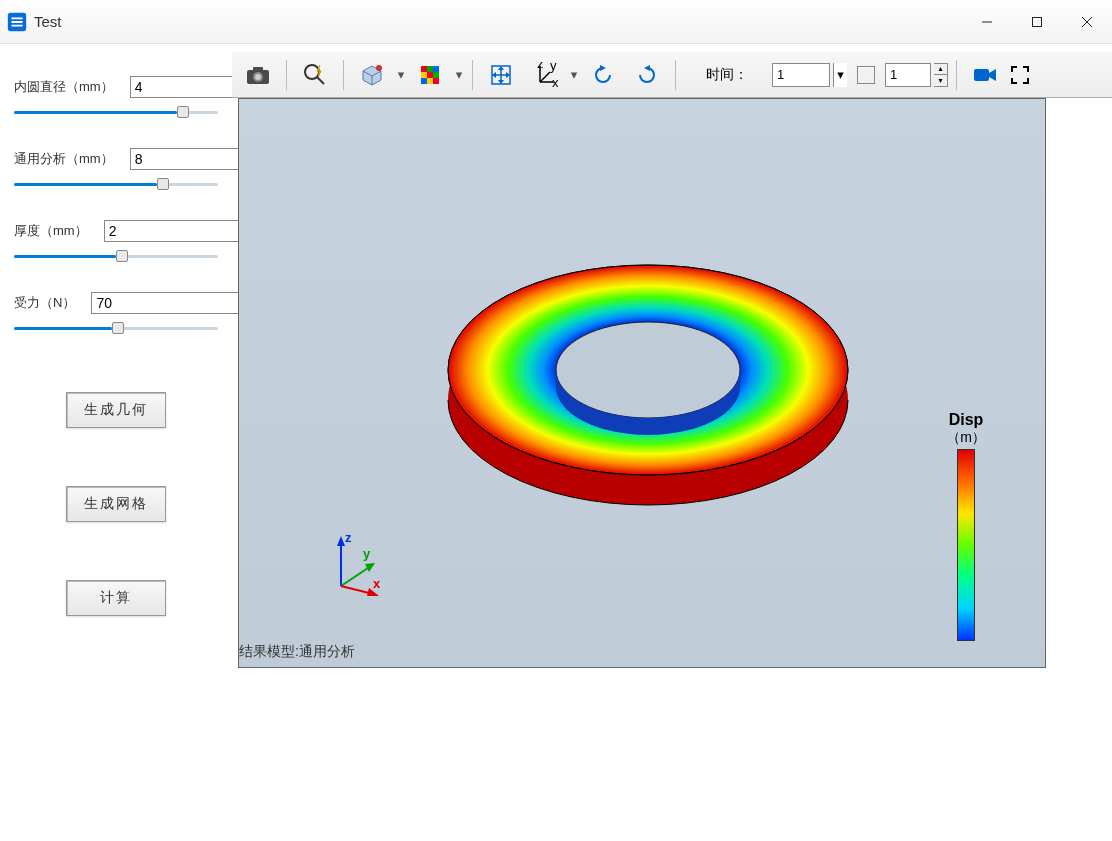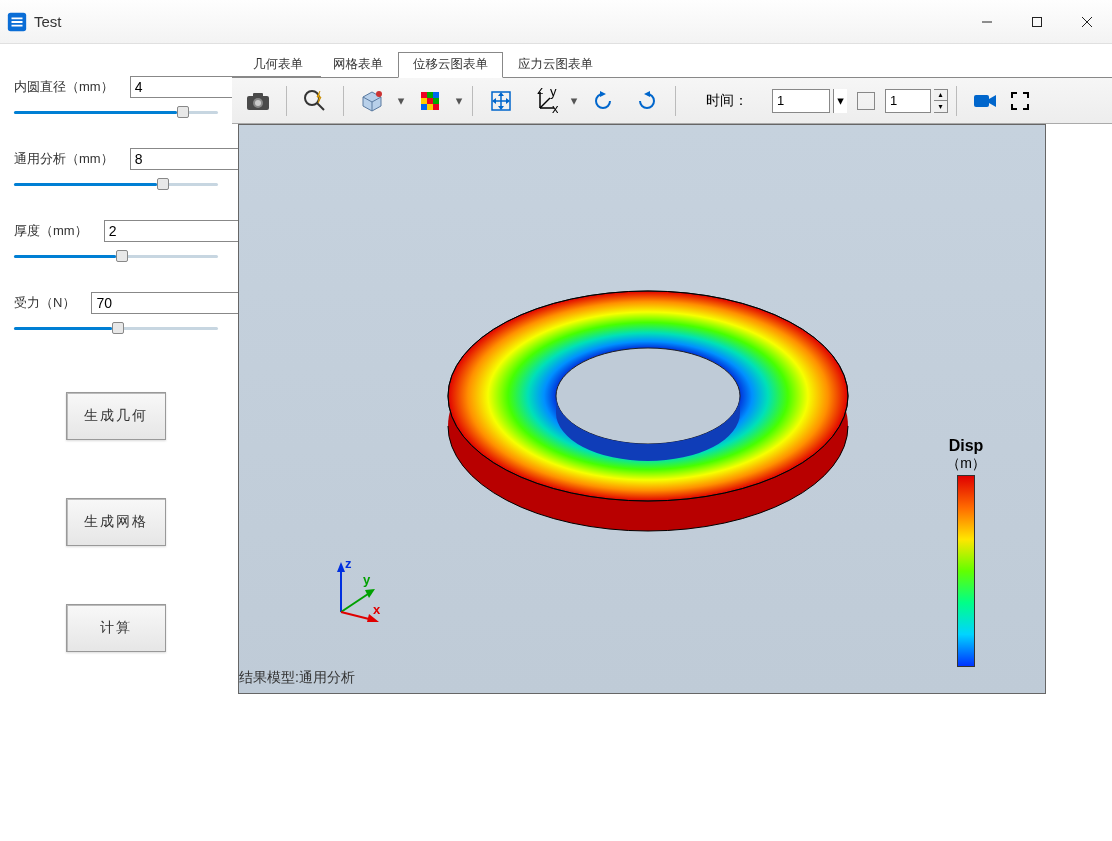--- a/index.html
+++ b/index.html
@@ -20,21 +20,21 @@
 .param { margin-bottom: 30px; }
 .param-row { display: flex; align-items: center; gap: 16px; }
 .param-label { flex: 0 0 auto; font-size: 13px; color: #333; }
 .param-input { flex: 1; height: 22px; border: 1px solid #888; padding: 0 4px; font-size: 14px; }
 .slider { position: relative; height: 14px; margin: 6px 0 0 0; }
 .slider-track { position: absolute; top: 7px; left: 0; right: 0; height: 3px; background: #007fd4; border-radius: 2px; }
 .slider-track-bg { position: absolute; top: 7px; left: 0; right: 0; height: 3px; background: #c7d6e1; border-radius: 2px; }
 .slider-thumb { position: absolute; top: 2px; width: 12px; height: 12px; background: #e8e8e8; border: 1px solid #888; border-radius: 2px; }
 
 .btn-col { display: flex; flex-direction: column; align-items: center; gap: 58px; margin-top: 58px; }
-.big-btn { width: 100px; height: 48px; background: linear-gradient(#f8f8f8,#e6e6e6); border: 1px solid #999; box-shadow: 1px 1px 0 #bbb inset, 0 1px 2px rgba(0,0,0,.15); font-size: 14px; color: #333; letter-spacing: 2px; }
+.big-btn { width: 100px; height: 36px; background: linear-gradient(#f8f8f8,#e6e6e6); border: 1px solid #999; box-shadow: 1px 1px 0 #bbb inset, 0 1px 2px rgba(0,0,0,.15); font-size: 14px; color: #333; letter-spacing: 2px; }
 
 
 .right { flex: 1; padding-top: 8px; }
 
 .tabs { display: flex; border-bottom: 1px solid #888; height: 26px; padding-left: 6px; }
 .tab { padding: 3px 14px; font-size: 12.5px; color: #333; border: 1px solid transparent; border-bottom: none; margin-bottom: -1px; }
 .tab.active { background: #fff; border-color: #888; border-bottom: 1px solid #fff; }
 
 .toolbar { display: flex; align-items: center; height: 46px; padding: 0 6px; gap: 4px; background: linear-gradient(#f6f6f6,#ededed); border-bottom: 1px solid #aaa; }
 .tb-btn { width: 40px; height: 36px; display:flex; align-items:center; justify-content:center; border-radius:3px; }
@@ -148,26 +148,20 @@
     </div>
 
     <div class="btn-col">
       <button class="big-btn">生成几何</button>
       <button class="big-btn">生成网格</button>
       <button class="big-btn">计算</button>
     </div>
   </div>
 
   <div class="right">
-    <div class="tabs">
-      <div class="tab">几何表单</div>
-      <div class="tab">网格表单</div>
-      <div class="tab active">位移云图表单</div>
-      <div class="tab">应力云图表单</div>
-    </div>
 
     <div class="toolbar">
       <div class="tb-btn">
           <svg width="26" height="22" viewBox="0 0 26 22">
             <rect x="2" y="6" width="22" height="14" rx="2" fill="#4a4a4a"></rect>
             <rect x="8" y="3" width="10" height="4" rx="1" fill="#4a4a4a"></rect>
             <circle cx="13" cy="13" r="5" fill="#888"></circle>
             <circle cx="13" cy="13" r="3" fill="#ccc"></circle>
           </svg>
         </div>

